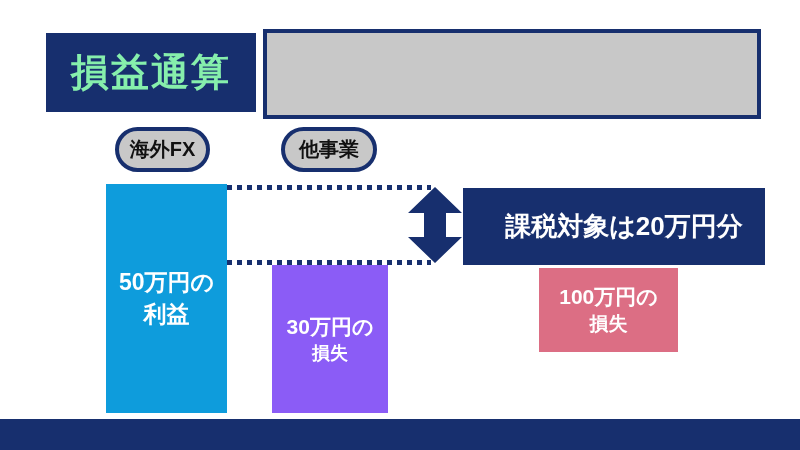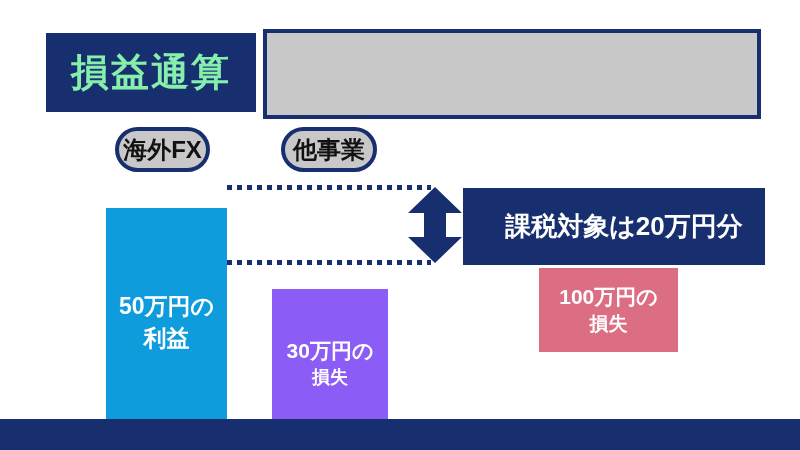--- a/index.html
+++ b/index.html
@@ -41,30 +41,30 @@
   }
   
   .pill {
     position: absolute;
     box-sizing: border-box;
     background: #C8C8C8;
     border: 4px solid #172F6E;
     border-radius: 24px;
     display: flex; align-items: center; justify-content: center;
     color: #111111;
-    font-size: 24px; font-weight: bold;
+    font-size: 20px; font-weight: bold;
   }
   .pill-fx   { left: 115px; top: 127px; width: 95px;  height: 45px; }
   .pill-other{ left: 281px; top: 127px; width: 96px;  height: 45px; }
   
   .bar {
     position: absolute;
     display: flex; flex-direction: column;
     align-items: center; justify-content: center;
-    color: #ffffff; font-weight: bold;  margin-top: 24px;
+    color: #ffffff; font-weight: bold; 
   }
   .bar-profit {
     left: 106px; top: 184px; width: 121px; height: 229px;
     background: #0E9CDC;
   }
   .bar-loss {
     left: 272px; top: 265px; width: 116px; height: 148px;
     background: #8b5cf6;
   }
   .bar-line1 { font-size: 23px; line-height: 1.35; }

